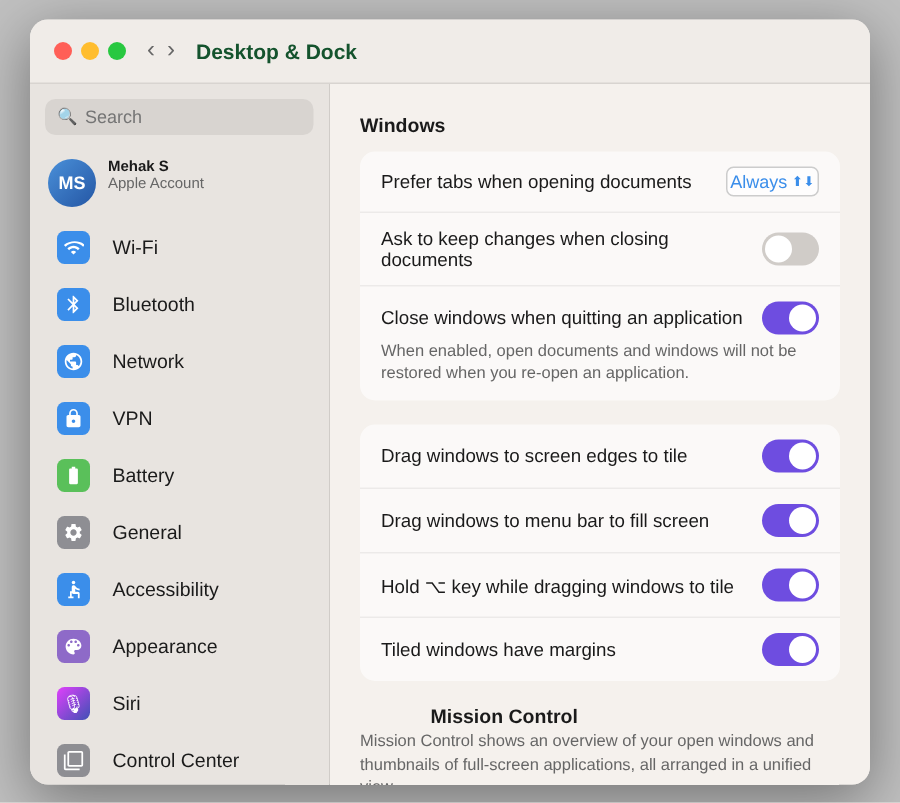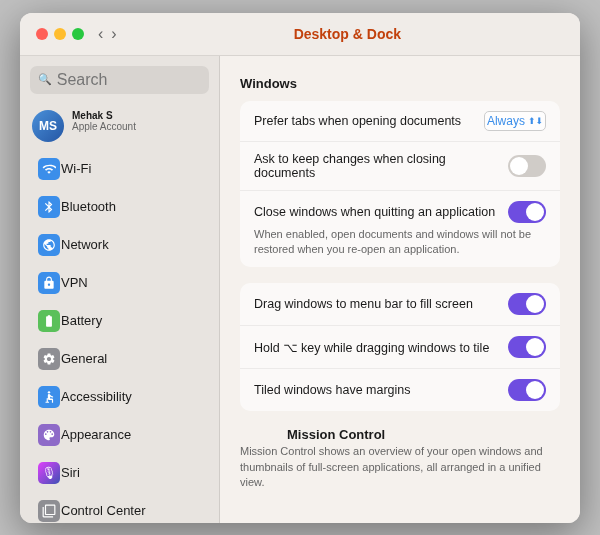--- a/index.html
+++ b/index.html
@@ -52,23 +52,23 @@
       background: none;
       border: none;
       cursor: pointer;
       font-size: 16px;
       color: #666;
       padding: 0 2px;
     }
     .window-title {
       font-size: 14px;
       font-weight: 600;
-      color: #c2410c;
+      color: #14532d;
       flex: 1;
-      text-align: center;
+      text-align: left;
     }
     .content {
       display: flex;
       flex: 1;
       overflow: hidden;
     }
     .sidebar {
       width: 200px;
       background: #e8e4e0;
       border-right: 1px solid #d0ccc8;
@@ -87,21 +87,21 @@
       gap: 5px;
     }
     .search-icon-svg {
       color: #888;
       font-size: 11px;
     }
     .search-input {
       background: none;
       border: none;
       outline: none;
-      font-size: 16px;
+      font-size: 12px;
       color: #666;
       width: 100%;
     }
     .user-profile {
       display: flex;
       padding: 8px 12px;
       gap: 8px;
       cursor: pointer;
     }
     .avatar {
@@ -127,21 +127,21 @@
       color: #1a1a1a;
     }
     .user-subtitle {
       font-size: 10px;
       color: #666;
     }
     .sidebar-item {
       display: flex;
       align-items: center;
       padding: 7px 12px;
-      gap: 1px;
+      gap: 15px;
       cursor: pointer;
       border-radius: 7px;
       margin: 1px 6px;
     }
     .sidebar-label {
       font-size: 13px;
       color: #1a1a1a;
     }
     .item-icon {
       width: 22px;
@@ -419,20 +419,24 @@
           <div class="setting-row-header">
             <span class="setting-label">Close windows when quitting an application</span>
             <div class="toggle on"></div>
           </div>
           <span class="setting-sublabel">When enabled, open documents and windows will not be restored when you re-open an application.</span>
         </div>
       </div>
 
       <div class="settings-group">
 
+        <div class="setting-row">
+          <span class="setting-label">Drag windows to screen edges to tile</span>
+          <div class="toggle on"></div>
+        </div>
 
         <div class="setting-row">
           <span class="setting-label">Drag windows to menu bar to fill screen</span>
           <div class="toggle on"></div>
         </div>
 
         <div class="setting-row">
           <span class="setting-label">Hold ⌥ key while dragging windows to tile</span>
           <div class="toggle on"></div>
         </div>

